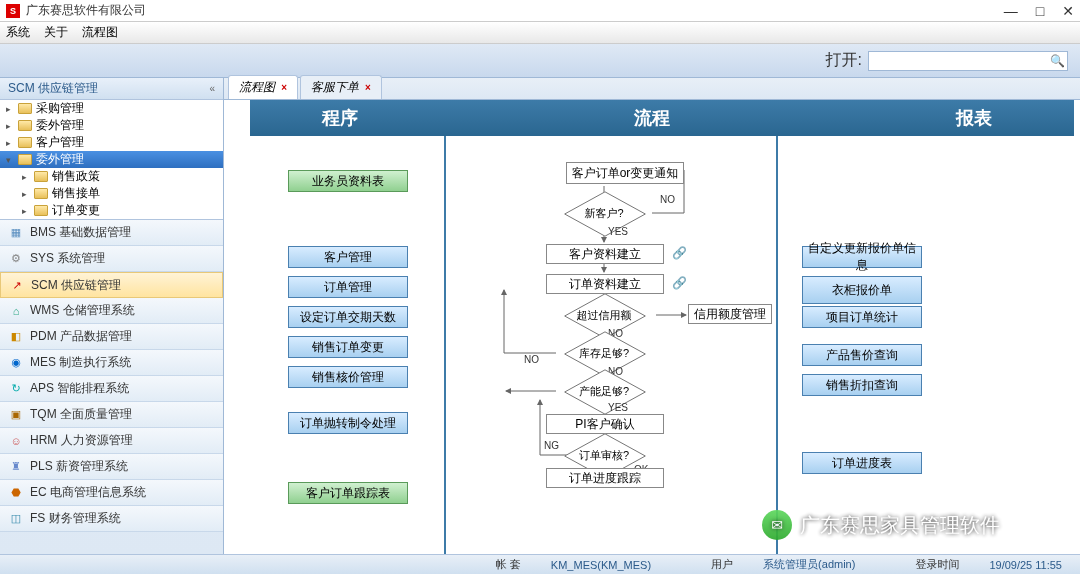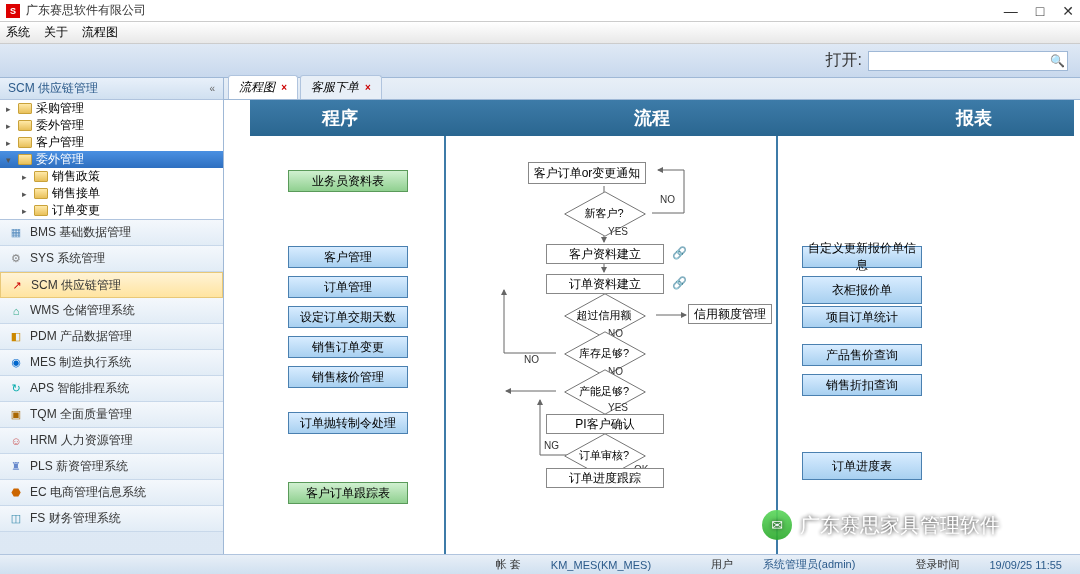--- a/index.html
+++ b/index.html
@@ -223,21 +223,21 @@
           <div class="box green" style="left: 64px; top: 70px; width: 120px; height: 22px;">业务员资料表</div>
           <div class="box" style="left: 64px; top: 146px; width: 120px; height: 22px;">客户管理</div>
           <div class="box" style="left: 64px; top: 176px; width: 120px; height: 22px;">订单管理</div>
           <div class="box" style="left: 64px; top: 206px; width: 120px; height: 22px;">设定订单交期天数</div>
           <div class="box" style="left: 64px; top: 236px; width: 120px; height: 22px;">销售订单变更</div>
           <div class="box" style="left: 64px; top: 266px; width: 120px; height: 22px;">销售核价管理</div>
           <div class="box" style="left: 64px; top: 312px; width: 120px; height: 22px;">订单抛转制令处理</div>
           <div class="box green" style="left: 64px; top: 382px; width: 120px; height: 22px;">客户订单跟踪表</div>
         </div>
 
-      <div class="box plain" style="left:304px; top:62px; width:118px; height:22px;">
+      <div class="box plain" style="left:342px; top:62px; width:118px; height:22px;">
           <span>客户订单or变更通知</span>
         </div>
       <div class="diamond" style="left:340px; top:100px;">
           <span>新客户?</span>
         </div>
       <div class="lbl" style="left:436px; top:94px;">NO</div>
       <div class="lbl" style="left:384px; top:126px;">YES</div>
       <div class="box plain" style="left:322px; top:144px; width:118px; height:20px;">
           <span>客户资料建立</span>
         </div>
@@ -273,21 +273,21 @@
       <div class="box plain" style="left:322px; top:368px; width:118px; height:20px;">
           <span>订单进度跟踪</span>
         </div>
 
       <div id="report-col">
           <div class="box" style="left: 578px; top: 146px; width: 120px; height: 22px;">自定义更新报价单信息</div>
           <div class="box" style="left: 578px; top: 176px; width: 120px; height: 28px;">衣柜报价单</div>
           <div class="box" style="left: 578px; top: 206px; width: 120px; height: 22px;">项目订单统计</div>
           <div class="box" style="left: 578px; top: 244px; width: 120px; height: 22px;">产品售价查询</div>
           <div class="box" style="left: 578px; top: 274px; width: 120px; height: 22px;">销售折扣查询</div>
-          <div class="box" style="left: 578px; top: 352px; width: 120px; height: 28px;">订单进度表</div>
+          <div class="box" style="left: 578px; top: 352px; width: 120px; height: 22px;">订单进度表</div>
         </div>
 
       <div class="watermark">
         <span class="wm-icon">✉</span>
         <span>广东赛思家具管理软件</span>
       </div>
     </div>
   </div>
 </div>
 

